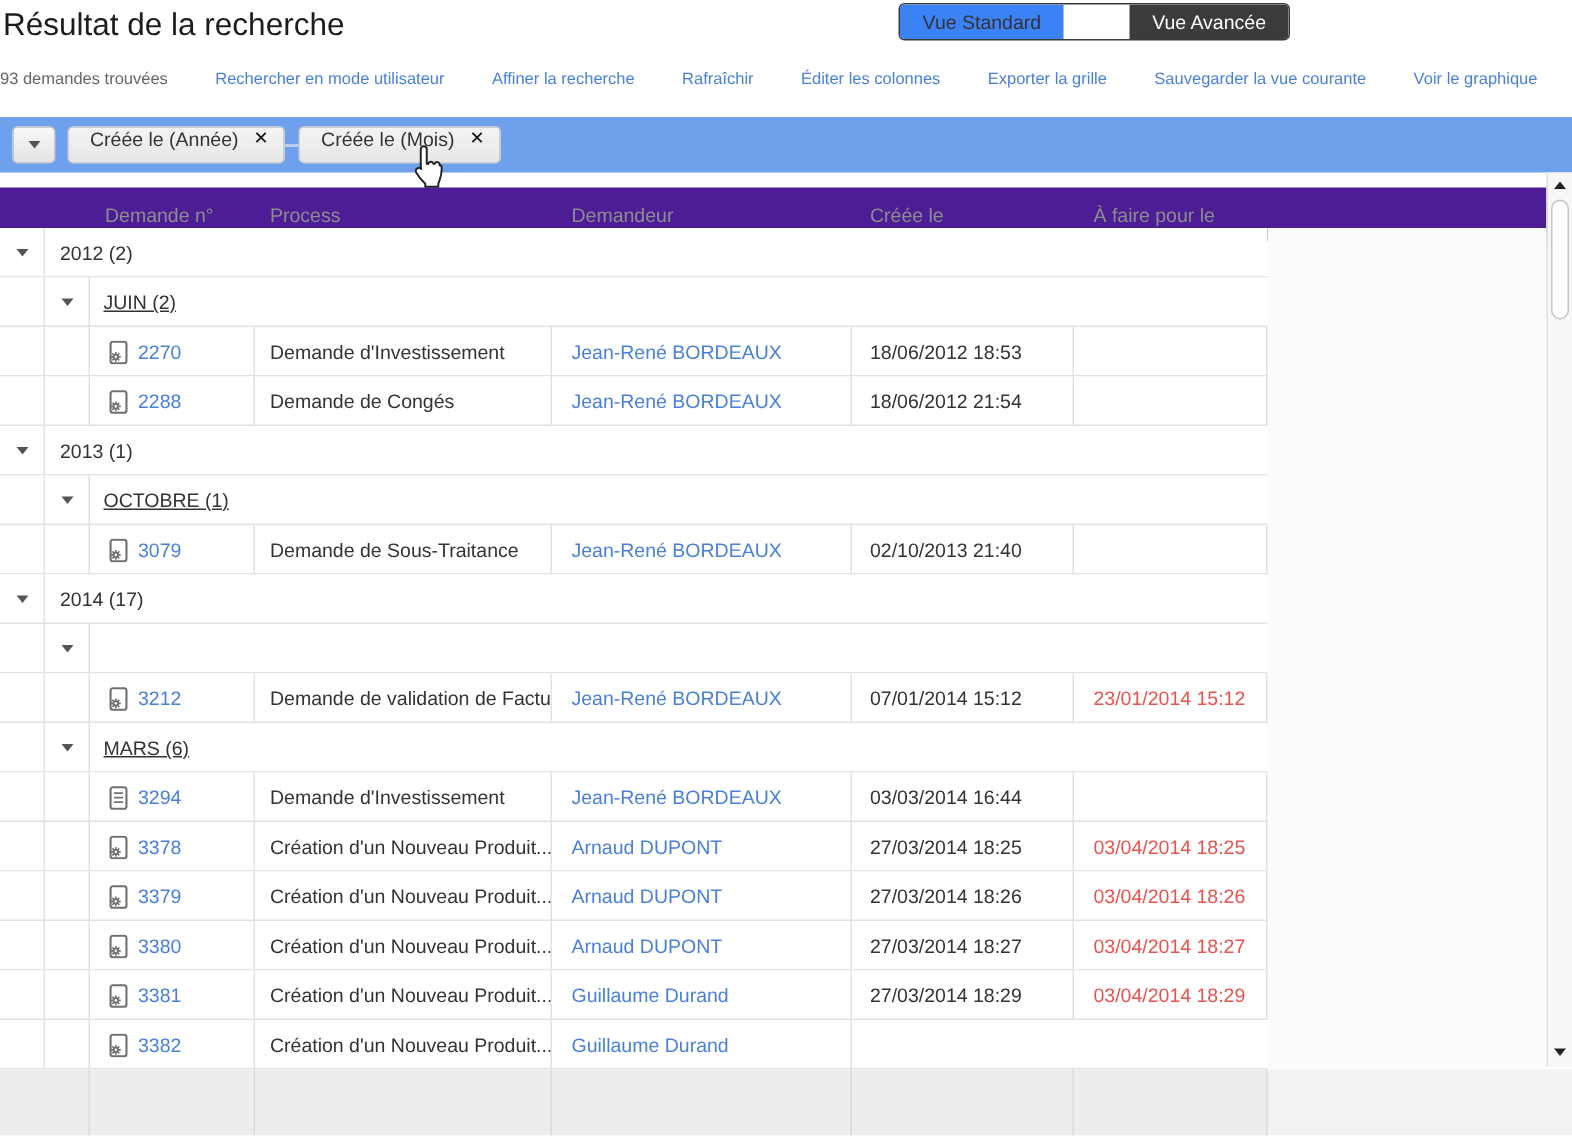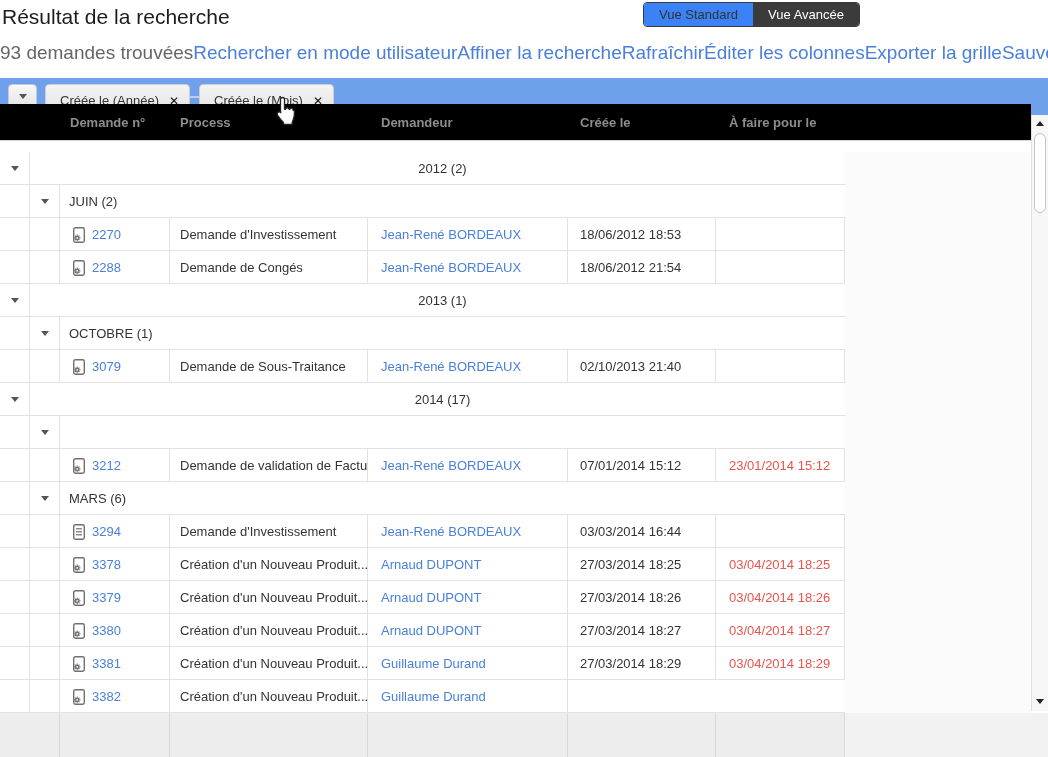--- a/index.html
+++ b/index.html
@@ -10,47 +10,47 @@
   html,body{width:1048px;height:757px;}
   body{font-family:"Liberation Sans","DejaVu Sans",sans-serif; background:#fff; position:relative; overflow:hidden; color:var(--text);}
   .app{position:absolute; inset:0; width:1048px; height:757px; background:#fff;}
 
   
   .topbar{position:absolute; left:0; top:0; width:860px; height:40px;}
   .page-title{position:absolute; left:2px; top:5px; font-size:21px; color:#1c1c1c;}
   .view-toggle{position:absolute; right:0; top:2px; display:flex; height:25px; border:1px solid #3a3a3a; border-radius:4px; overflow:hidden; background:#fff;}
   .view-btn{font-size:13px; line-height:23px; padding:0 15px; cursor:default; white-space:nowrap;}
   .view-btn.standard{background:#3b82f6; color:#333;}
-  .view-btn.advanced{background:var(--dark-btn); color:#fff;}
-
-  
-  .toolbar{position:absolute; left:0; top:40px; width:1025px; height:26px; display:flex; align-items:center; justify-content:space-between; font-size:19px;}
+  .view-btn.advanced{background:var(--dark-btn); color:#fff;margin-left:44px;}
+
+  
+  .toolbar{position:absolute; left:0; top:40px; width:1025px; height:26px; display:flex; align-items:center; justify-content:space-between; font-size:11px;}
   .result-count{color:#666; white-space:nowrap;}
   .toolbar a{color:var(--link); text-decoration:none; white-space:nowrap; cursor:pointer;}
 
   
   .filterbar{position:absolute; left:0; top:78px; width:1048px; height:37px; background:var(--accent); display:flex; align-items:center; padding-left:8px;}
   .filter-menu-btn{width:29px; height:25px; background:linear-gradient(#f8f8f8,#e3e3e3); border:1px solid #c9c9c9; border-radius:4px; display:flex; align-items:center; justify-content:center; margin-right:8px;}
   .tri-down{width:0;height:0;border-left:4.5px solid transparent;border-right:4.5px solid transparent;border-top:5px solid #555;}
-  .chip{height:25px; background:linear-gradient(#f4f4f4,#e6e6e6); border:1px solid #cfcfcf; border-radius:4px; display:flex; align-items:flex-end; padding:0 10px 0 14px; font-size:13px; color:#333;}
+  .chip{height:25px; background:linear-gradient(#f4f4f4,#e6e6e6); border:1px solid #cfcfcf; border-radius:4px; display:flex; align-items:flex-start; padding:0 10px 0 14px; font-size:13px; color:#333;}
   .chip .x{font-weight:bold; font-size:12px; color:#111; margin-left:10px; cursor:pointer;}
   .chip-connector{width:9px; height:2px; background:#b9cdf2;}
 
   
-  .grid-header{position:absolute; left:0; top:104px; width:1031px; height:37px; background:#000000; border-bottom:1px solid #d6d6d6; display:grid; grid-template-columns:60px 110px 198px 200px 148px 129px 1fr; align-items:center; font-size:13px; color:var(--hdr-text);font-weight:bold;}
+  .grid-header{position:absolute; left:0; top:125px; width:1031px; height:37px; background:#4c1d95; border-bottom:1px solid #d6d6d6; display:grid; grid-template-columns:60px 110px 198px 200px 148px 129px 1fr; align-items:center; font-size:13px; color:var(--hdr-text);}
   .grid-header .h{white-space:nowrap; overflow:hidden;}
   .h.p10{padding-left:10px;} .h.p13{padding-left:13px;} .h.p12{padding-left:12px;}
 
   
   .rows{position:absolute; left:0; top:152px; width:845px;}
   .rows-east{position:absolute; left:845px; top:152px; width:186px; height:561px; background:#fbfbfb;}
   .trow{height:33px; border-bottom:1px solid var(--border); display:grid; background:#fff; font-size:13px; align-items:center;}
   .trow.data{grid-template-columns:30px 30px 110px 198px 200px 148px 129px;}
-  .trow.gyear{grid-template-columns:30px 1fr;text-align:center;}
-  .trow.gmonth{grid-template-columns:30px 30px 1fr;}
+  .trow.gyear{grid-template-columns:30px 1fr;}
+  .trow.gmonth{grid-template-columns:30px 30px 1fr;text-decoration:underline;}
   .c{height:33px; display:flex; align-items:center; border-right:1px solid var(--border); overflow:hidden; white-space:nowrap;}
   .glabel{padding-left:10px; color:#333;}
   .gmonth .glabel{padding-left:9px;}
   .c.toggle{justify-content:center;}
   .c-id{padding-left:12px;}
   .c-id a{color:var(--link); text-decoration:none; cursor:pointer; margin-left:6px;}
   .c-process{padding-left:10px; color:#333;}
   .c-dem{padding-left:13px;}
   .c-dem a{color:var(--link); text-decoration:none; cursor:pointer;}
   .c-created{padding-left:12px; color:#333;}

